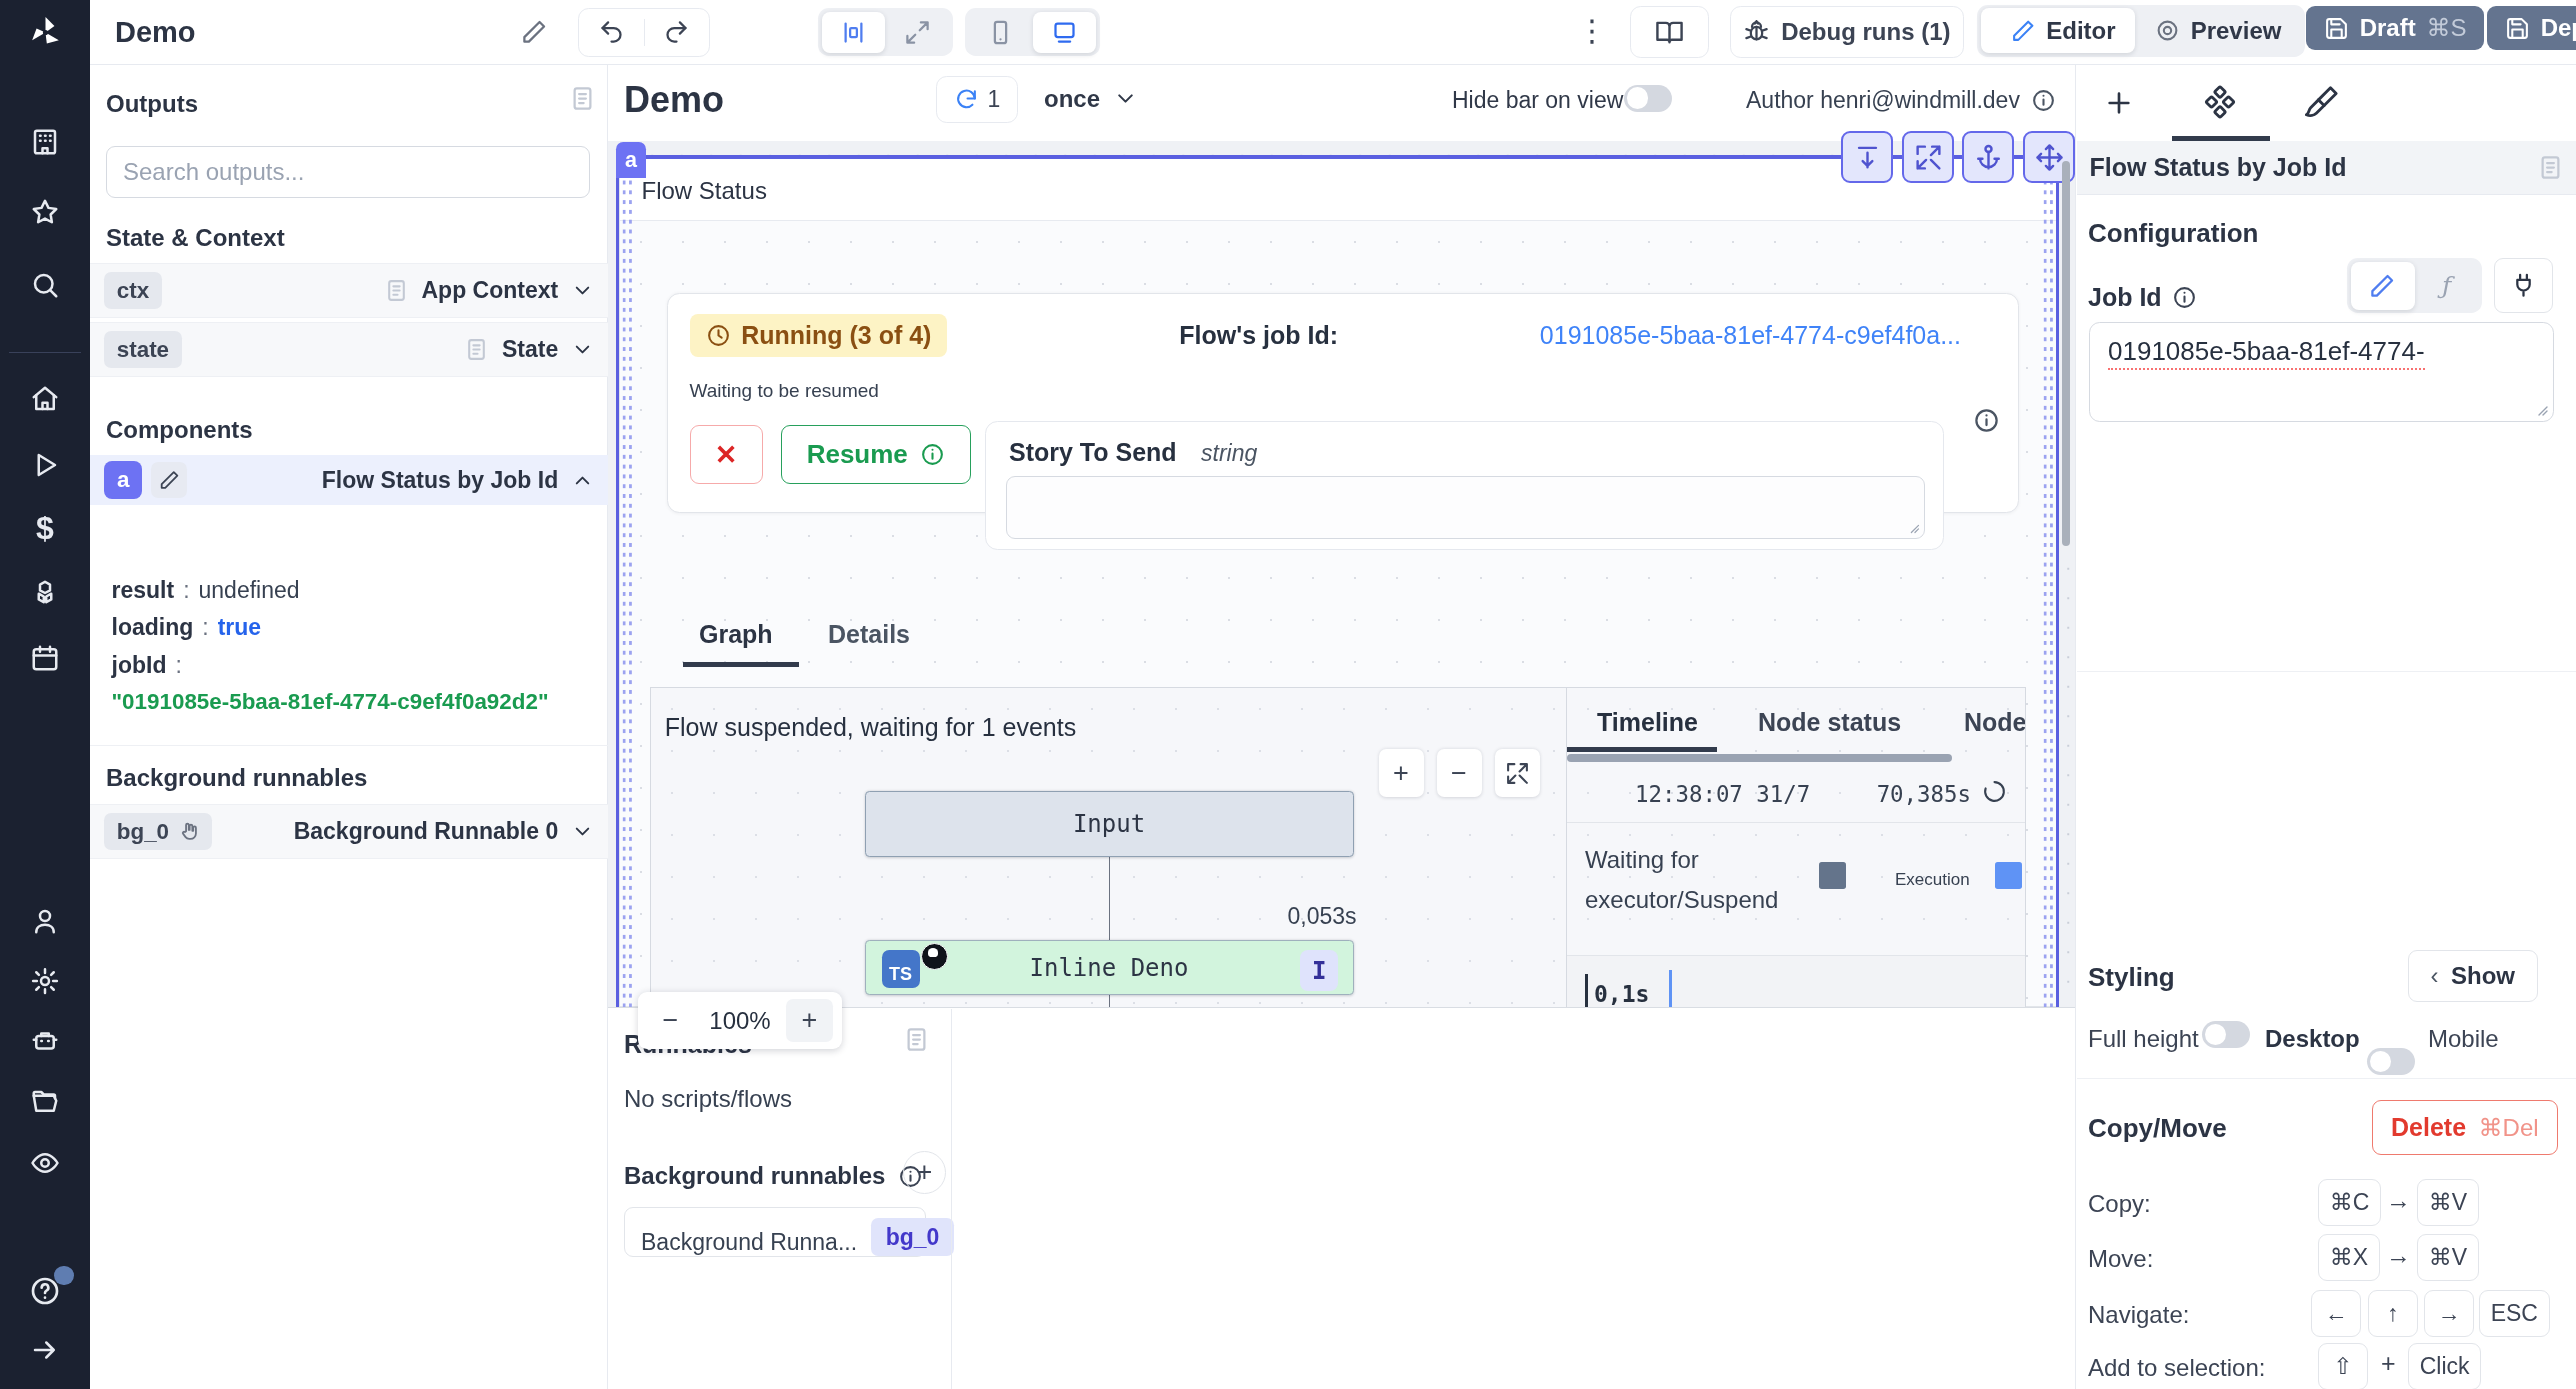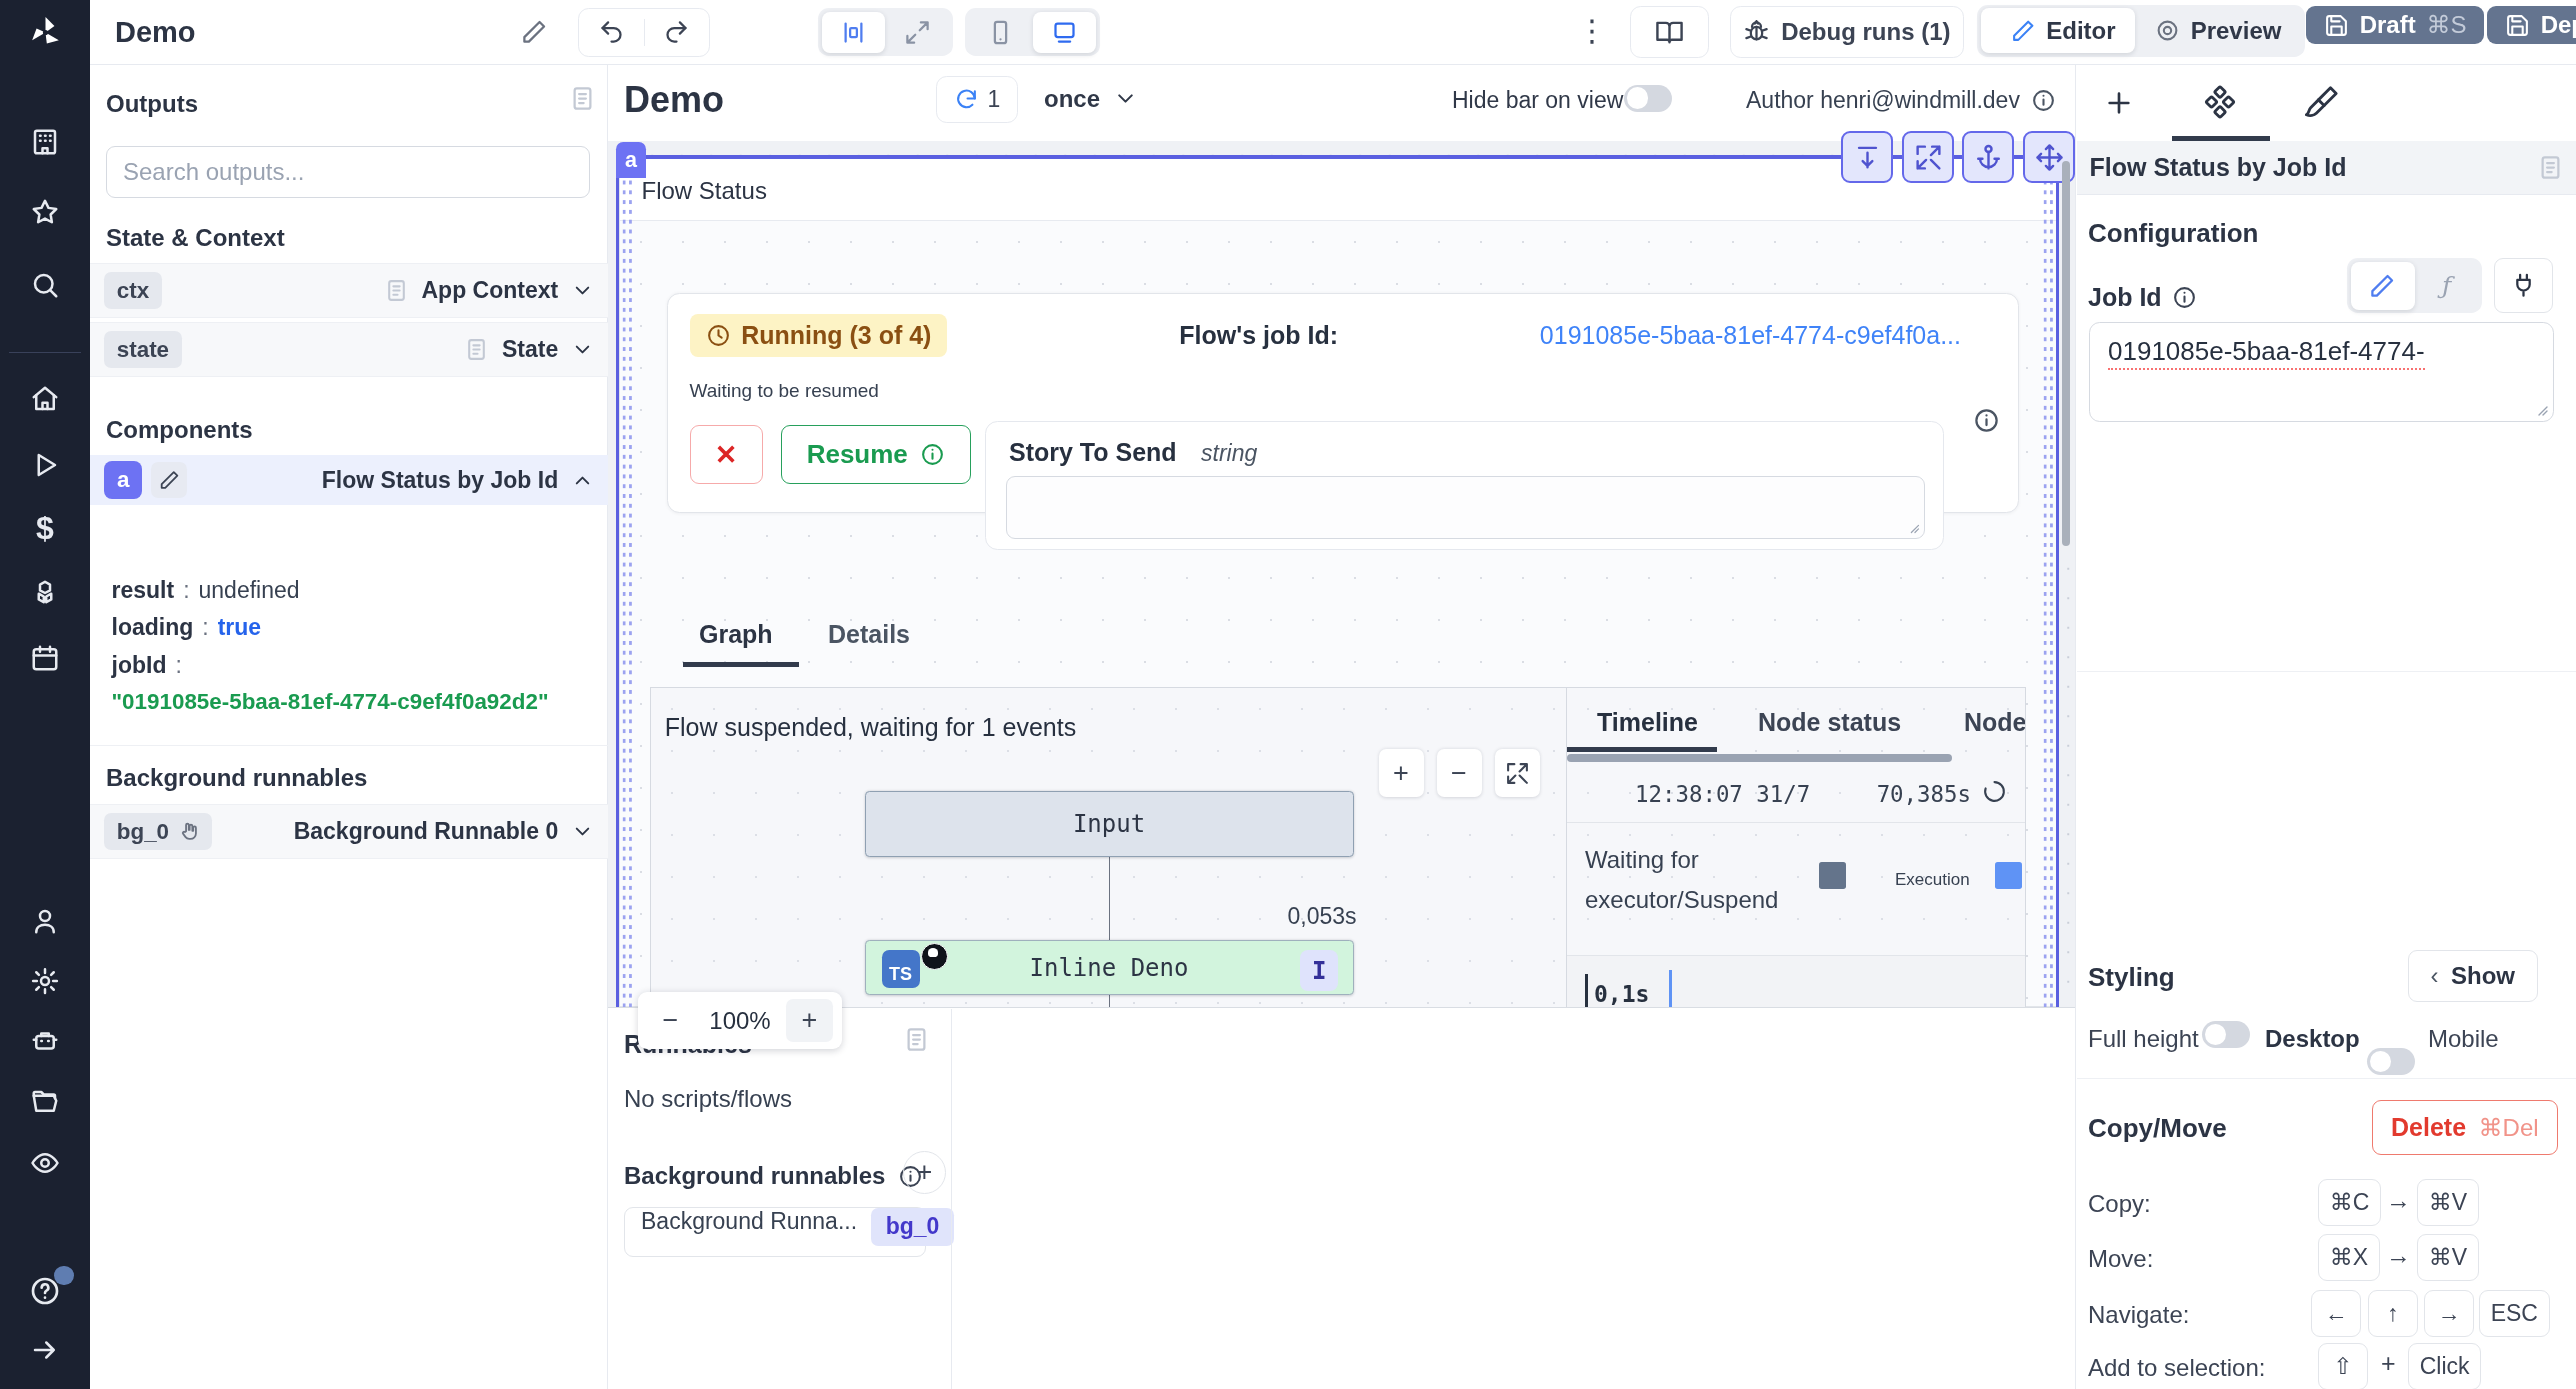--- a/index.html
+++ b/index.html
@@ -19,21 +19,21 @@
   
   .topbar { left:90px; top:0; width:2486px; height:65px; background:#fff; border-bottom:1.8px solid #e7eaf0; }
   .tb-title { left:25px; top:16px; font-size:29px; font-weight:bold; color:#2c3444; }
   .btn-box { border:1.8px solid #e7eaf0; border-radius:10.7px; background:#fff; display:flex; align-items:center; justify-content:center; color:#3c4454; }
   .seg { background:#eef0f4; border-radius:10.7px; display:flex; align-items:center; padding:3.6px; gap:1.8px; }
   .seg .cell { width:63px; height:41px; border-radius:8px; display:flex; align-items:center; justify-content:center; color:#8a93a4; }
   .seg .cell.on { background:#fff; box-shadow:0 1.8px 5.4px rgba(15,23,42,.12); }
   .pillseg { background:#eef0f4; border-radius:10.7px; display:flex; align-items:center; padding:3.6px; }
   .pillseg .pcell { height:45px; border-radius:8px; display:flex; align-items:center; gap:10.7px; padding:0 19.7px; font-size:24px; font-weight:bold; color:#303848; }
   .pillseg .pcell.on { background:#fff; box-shadow:0 1.8px 5.4px rgba(15,23,42,.12);padding-left:30px; }
-  .slatebtn { background:#64748f; color:#fff; border-radius:9px; display:flex; align-items:center; gap:10.7px; padding:0 18px; height:38px; font-size:24px; font-weight:bold; }
+  .slatebtn { background:#64748f; color:#fff; border-radius:9px; display:flex; align-items:center; gap:10.7px; padding:0 18px; height:44px; font-size:24px; font-weight:bold; }
   .slatebtn .kbd-dim { color:#c3cbd9; font-weight:normal; }
 
   
   .outputs { left:90px; top:65px; width:518px; height:1325px; background:#fff; border-right:1.8px solid #e7eaf0; }
   .sec-h { font-size:24px; font-weight:bold; color:#2c3444; }
   .search { left:16px; top:81px; width:484px; height:52px; border:1.8px solid #d6dae1; border-radius:9px; font-size:24px; color:#374151; padding:0 16px; outline:none; font-family:"Liberation Sans",sans-serif; }
   .search::placeholder { color:#9aa3b2; }
   .o-row { left:0; width:518px; height:55px; background:#f7f8fa; border-top:1.8px solid #eef0f4; border-bottom:1.8px solid #eef0f4; display:flex; align-items:center; padding:0 14.3px; }
   .chip { background:#e5e8ee; color:#3c4454; border-radius:7.2px; font-size:22.4px; font-weight:bold; padding:5.4px 12.5px; display:flex; align-items:center; gap:9px; }
   .o-right { margin-left:auto; display:flex; align-items:center; gap:12.5px; color:#2c3444; }
@@ -94,21 +94,21 @@
   .zcell.box { background:#f1f3f6; }
 
   .timeline { left:946px; top:466px; width:460px; height:383px; background:#f6f7fa; border:1.8px solid #d6dae1;
     background-image:radial-gradient(#dcdfe6 1.4px, transparent 1.4px); background-size:42px 42px; overflow:hidden; }
   .tl-row { border-top:1.8px solid #e2e5ea; }
   .swatch { width:27px; height:27px; border-radius:2.7px; display:inline-block; }
 
   
   .dock { left:608px; top:1007px; width:1467px; height:383px; background:#fff; border-top:1.8px solid #d9dde3; }
   .dock-div { left:951px; top:1009px; width:0; height:381px; border-left:1.8px solid #e7eaf0; }
-  .bgcard { border:1.8px solid #e2e5ea; border-radius:9px; display:flex; align-items:flex-start; gap:14.3px; padding:0 16px; }
+  .bgcard { border:1.8px solid #e2e5ea; border-radius:9px; display:flex; align-items:flex-end; gap:14.3px; padding:0 16px; }
   .bgchip { background:#e0e4fb; color:#4338ca; font-weight:bold; border-radius:7.2px; padding:5.4px 14.3px; font-size:23px; }
   .pluscirc { width:43px; height:43px; border:1.8px solid #e2e5ea; border-radius:50%; display:flex; align-items:center; justify-content:center; color:#3c4454; font-size:27px; }
 
   
   .rightpanel { left:2075px; top:65px; width:501px; height:1325px; background:#fff; border-left:1.8px solid #e7eaf0; }
   .rp-tab { color:#2c3444; }
   .rp-head { left:2077px; top:141px; width:499px; height:54px; background:#f2f4f7; border-bottom:1.8px solid #e7eaf0; display:flex; align-items:center; padding:0 12.5px; }
   .tgl-group { background:#eef0f4; border-radius:10.7px; display:flex; align-items:center; padding:3.6px; }
   .tgl-cell { width:64px; height:48px; border-radius:8px; display:flex; align-items:center; justify-content:center; color:#9aa3b2; }
   .tgl-cell.on { background:#fff; box-shadow:0 1.8px 5.4px rgba(15,23,42,.12); color:#4f7df0; }

